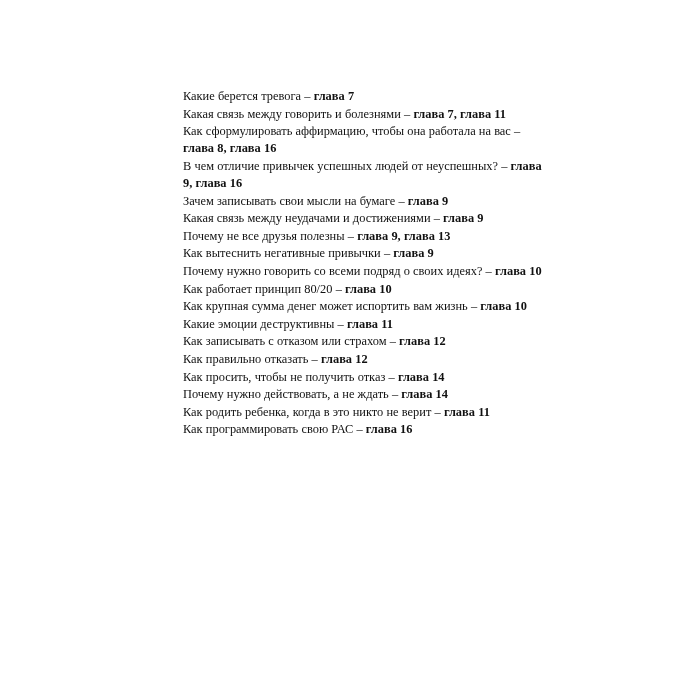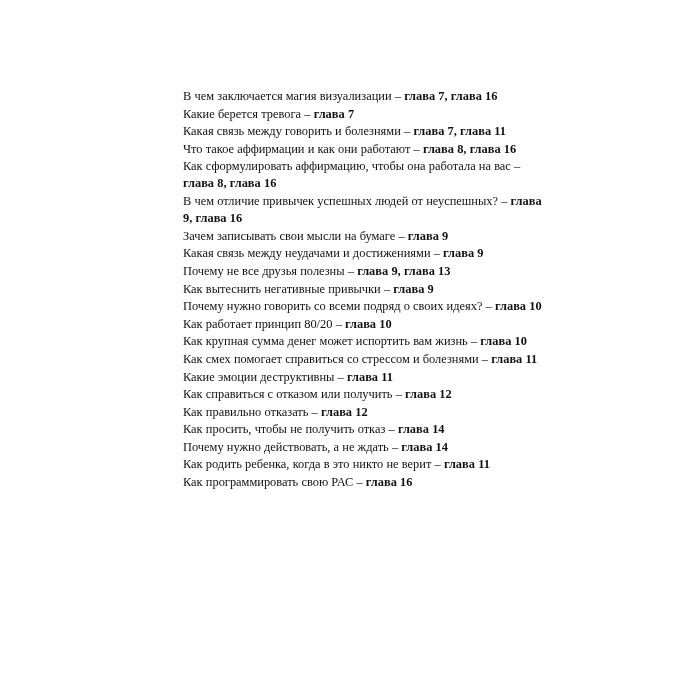--- a/index.html
+++ b/index.html
@@ -39,35 +39,32 @@
   }
   .entry .ref {
     font-weight: bold;
   }
 </style>
 </head>
 <body>
 
 <div class="page">
   <div class="content" id="entry-list">
-      <p class="entry"><span class="q">В чем заключается магия визуализации – </span><span class="ref">глава 7, глава 16</span></p>
       <p class="entry"><span class="q">Какие берется тревога – </span><span class="ref">глава 7</span></p>
       <p class="entry"><span class="q">Какая связь между говорить и болезнями – </span><span class="ref">глава 7, глава 11</span></p>
-      <p class="entry"><span class="q">Что такое аффирмации и как они работают – </span><span class="ref">глава 8, глава 16</span></p>
       <p class="entry"><span class="q">Как сформулировать аффирмацию, чтобы она работала на вас – </span><span class="ref">глава 8, глава 16</span></p>
       <p class="entry"><span class="q">В чем отличие привычек успешных людей от неуспешных? – </span><span class="ref">глава 9, глава 16</span></p>
       <p class="entry"><span class="q">Зачем записывать свои мысли на бумаге – </span><span class="ref">глава 9</span></p>
       <p class="entry"><span class="q">Какая связь между неудачами и достижениями – </span><span class="ref">глава 9</span></p>
       <p class="entry"><span class="q">Почему не все друзья полезны – </span><span class="ref">глава 9, глава 13</span></p>
       <p class="entry"><span class="q">Как вытеснить негативные привычки – </span><span class="ref">глава 9</span></p>
       <p class="entry"><span class="q">Почему нужно говорить со всеми подряд о своих идеях? – </span><span class="ref">глава 10</span></p>
       <p class="entry"><span class="q">Как работает принцип 80/20 – </span><span class="ref">глава 10</span></p>
       <p class="entry"><span class="q">Как крупная сумма денег может испортить вам жизнь – </span><span class="ref">глава 10</span></p>
-      <p class="entry"><span class="q">Как смех помогает справиться со стрессом и болезнями – </span><span class="ref">глава 11</span></p>
       <p class="entry"><span class="q">Какие эмоции деструктивны – </span><span class="ref">глава 11</span></p>
-      <p class="entry"><span class="q">Как справиться с отказом или получить – </span><span class="ref">глава 12</span></p>
+      <p class="entry"><span class="q">Как записывать с отказом или страхом – </span><span class="ref">глава 12</span></p>
       <p class="entry"><span class="q">Как правильно отказать – </span><span class="ref">глава 12</span></p>
       <p class="entry"><span class="q">Как просить, чтобы не получить отказ – </span><span class="ref">глава 14</span></p>
       <p class="entry"><span class="q">Почему нужно действовать, а не ждать – </span><span class="ref">глава 14</span></p>
       <p class="entry"><span class="q">Как родить ребенка, когда в это никто не верит – </span><span class="ref">глава 11</span></p>
       <p class="entry"><span class="q">Как программировать свою РАС – </span><span class="ref">глава 16</span></p>
     </div>
 </div>
 
 </body></html>

